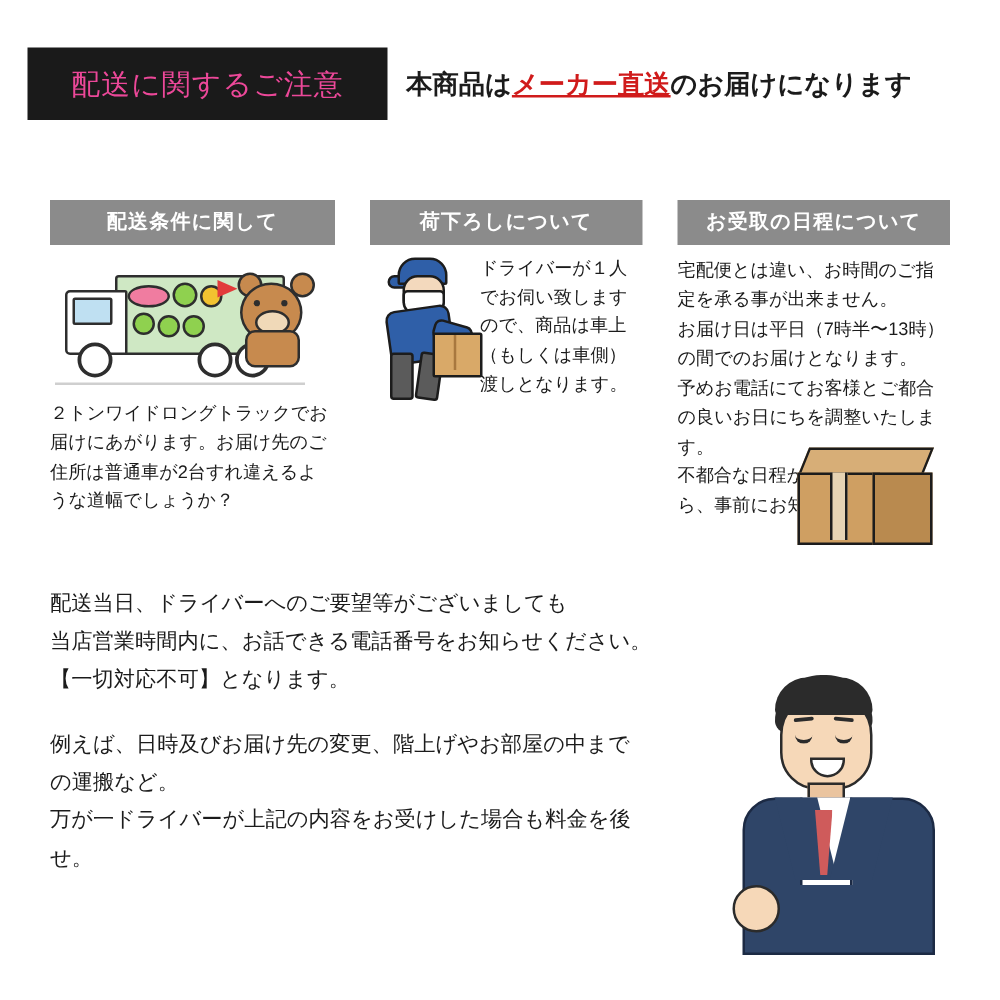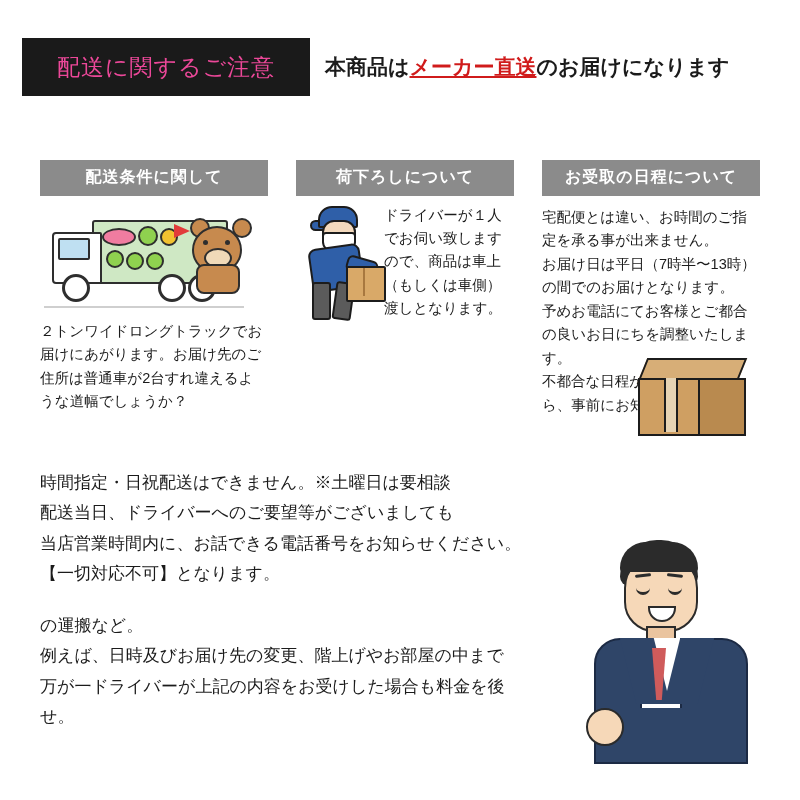--- a/index.html
+++ b/index.html
@@ -485,27 +485,26 @@
         <div class="p-top"></div>
         <div class="p-front"></div>
         <div class="p-side"></div>
         <div class="p-tape"></div>
       </div>
     </div>
 
   </div>
 
   <div class="bottom">
-    <p>時間指定・日祝配送はできません。※土曜日は要相談</p>
     <p>配送当日、ドライバーへのご要望等がございましても</p>
     <p>当店営業時間内に、お話できる電話番号をお知らせください。</p>
     <p>【一切対応不可】となります。</p>
     <div class="gap"></div>
+    <p>例えば、日時及びお届け先の変更、階上げやお部屋の中まで</p>
     <p>の運搬など。</p>
-    <p>例えば、日時及びお届け先の変更、階上げやお部屋の中まで</p>
     <p>万が一ドライバーが上記の内容をお受けした場合も料金を後</p>
     <p>せ。</p>
   </div>
 
   <div class="man">
     <div class="m-hair"></div>
     <div class="m-face"></div>
     <div class="m-hair-top"></div>
     <div class="m-brow l"></div>
     <div class="m-brow r"></div>

